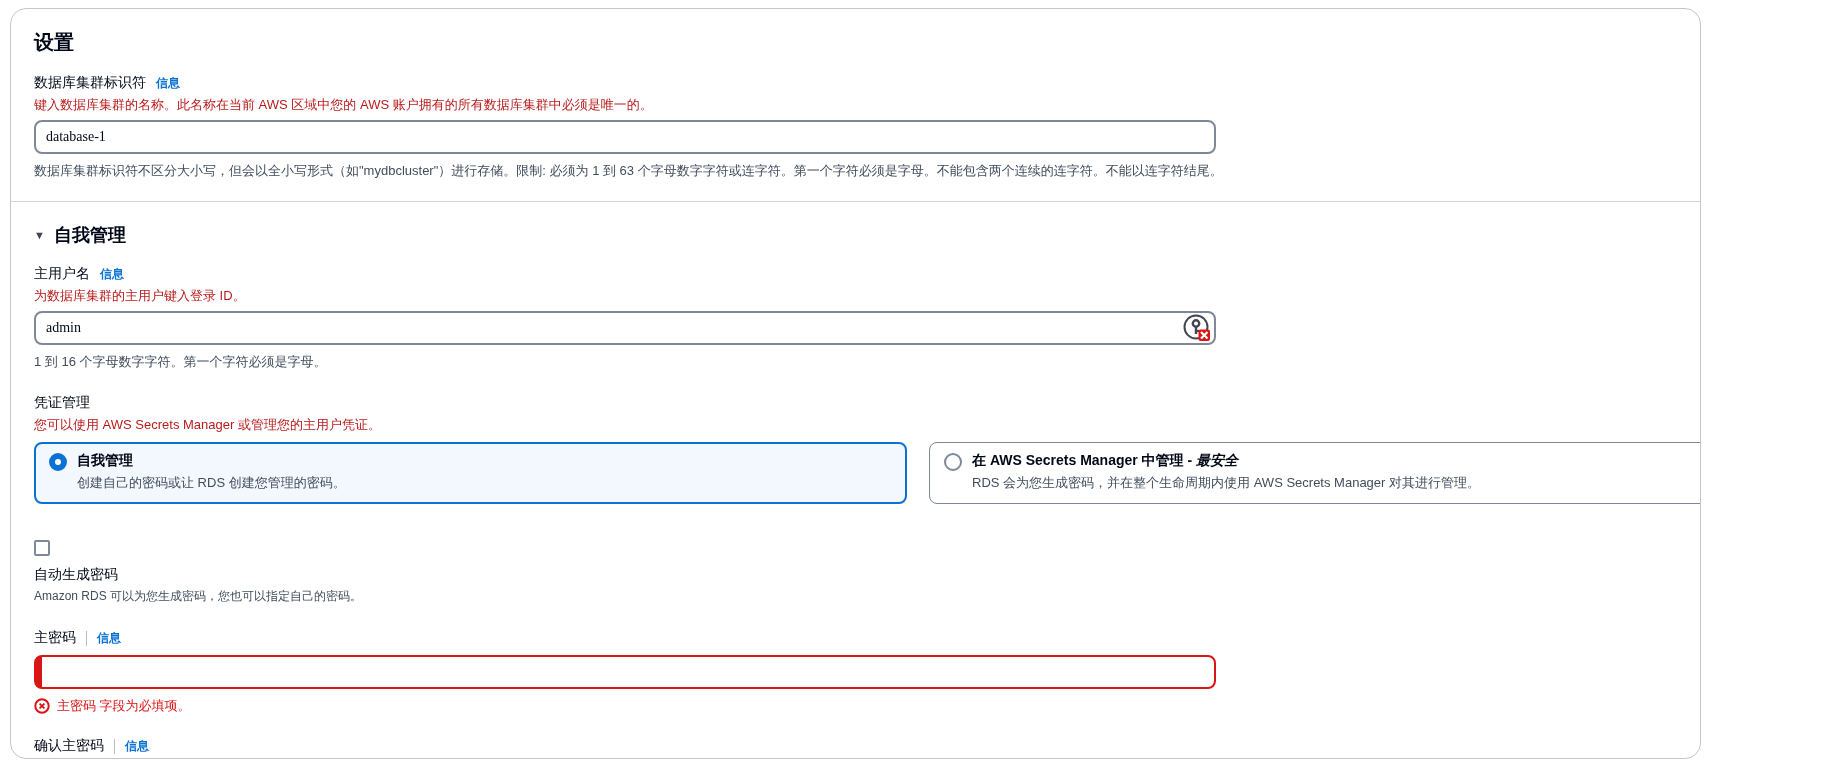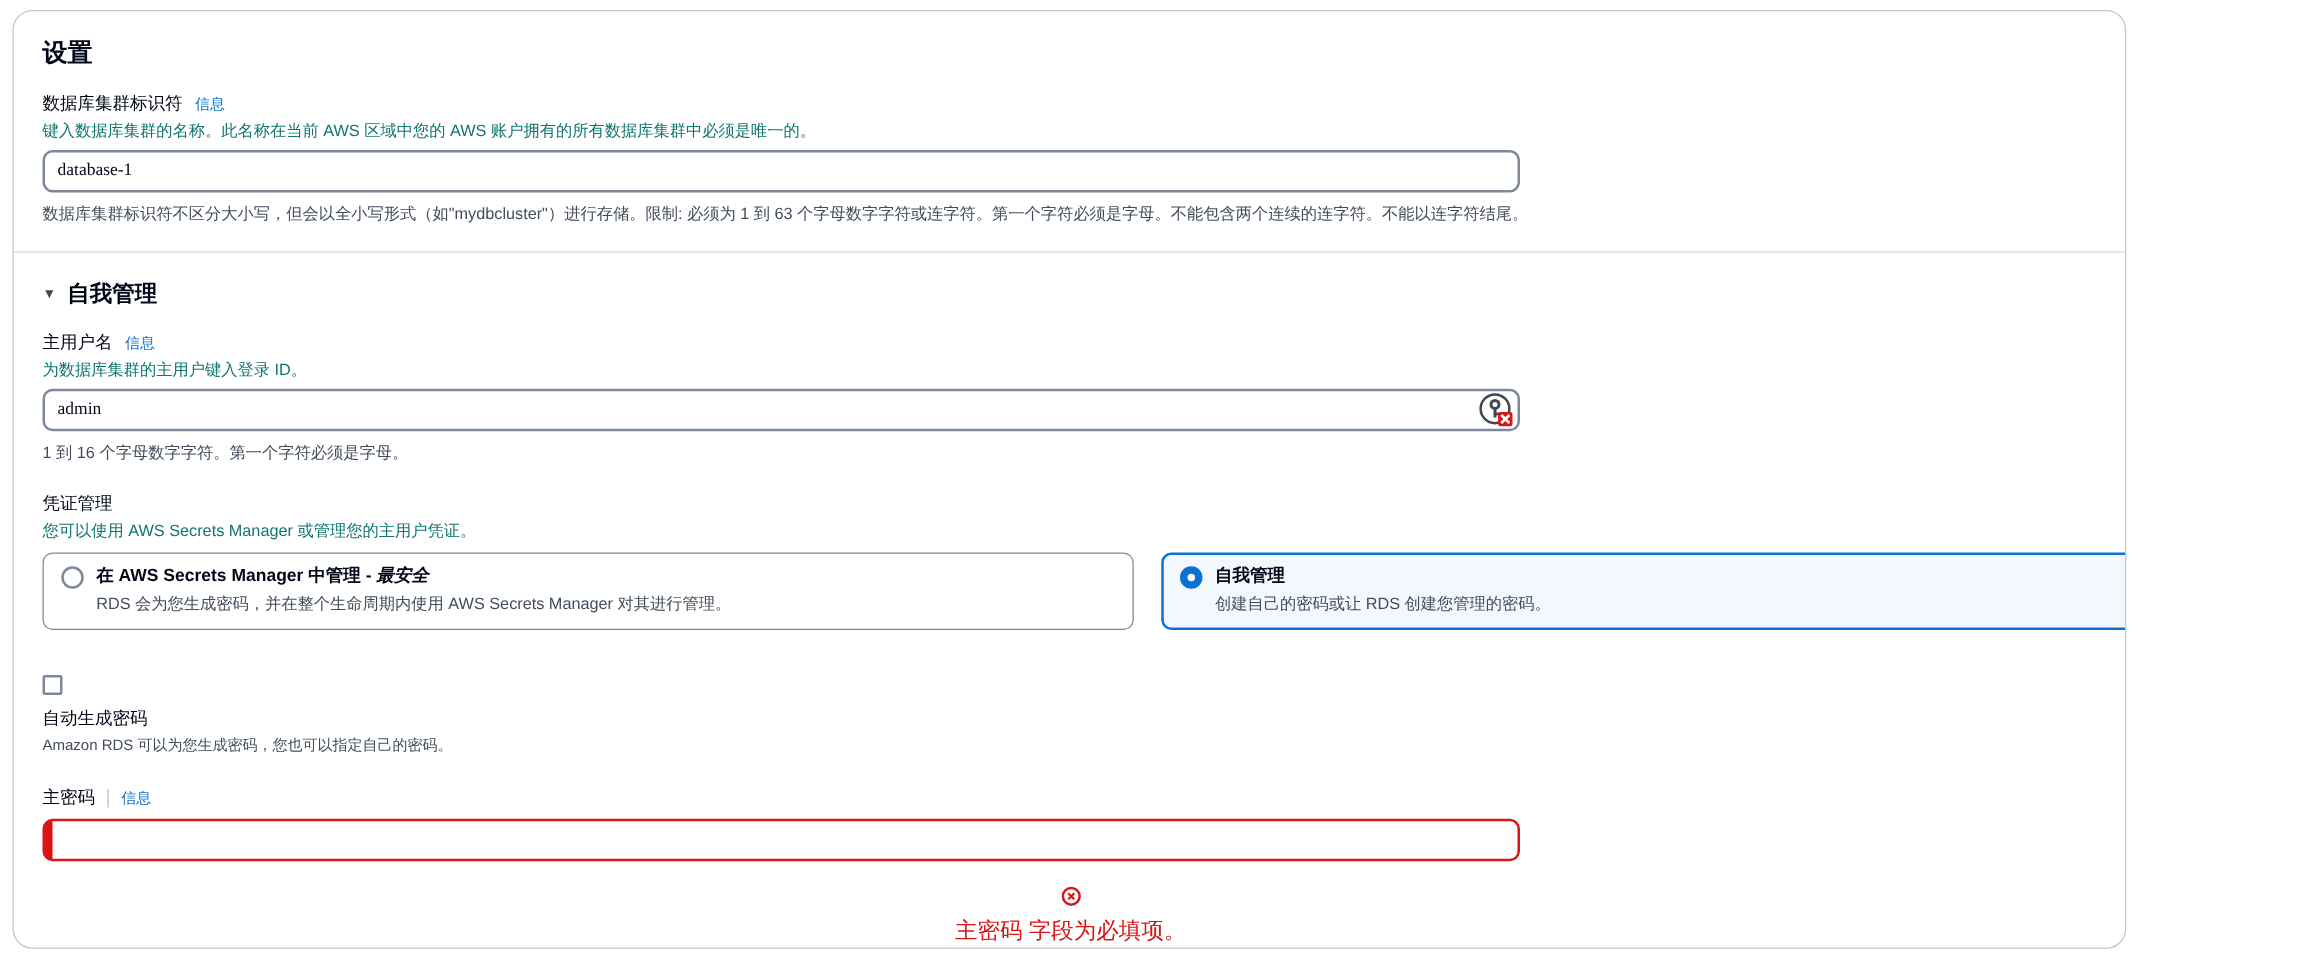--- a/index.html
+++ b/index.html
@@ -10,23 +10,23 @@
   }
   .card {
     position: absolute; left: 10px; top: 8px; width: 1691px; height: 751px;
     background: #fff; border: 1px solid #c1c7cd; border-radius: 16px; overflow: hidden;
   }
   .content { padding: 20px 21px 0 23px; }
   .page-title { font-size: 20px; font-weight: 700; }
   .field { margin-top: 18px; }
   .label-row { display: flex; align-items: center; gap: 10px; }
   .field-label { font-size: 14px; font-weight: 400; color: #000716; }
-  .info-link { font-size: 12px; font-weight: 400; color: #0972d3; cursor: pointer; text-decoration: none; }
+  .info-link { font-size: 12px; font-weight: 700; color: #0972d3; cursor: pointer; text-decoration: none; }
   .vsep { width: 1px; height: 15px; background: #b6bec9; }
-  .desc { font-size: 13px; color: #0f766e; margin-top: 4px; line-height: 18px; }
+  .desc { font-size: 13px; color: #b91c1c; margin-top: 4px; line-height: 18px; }
   .text-input {
     display: block; margin-top: 6px; width: 1182px; height: 34px;
     border: 2px solid #7d8998; border-radius: 8px; background: #fff;
     font-size: 14px; color: #000716; padding: 0 10px; font-family: Liberation Serif, serif; outline: none;
   }
   .constraint { font-size: 13px; color: #414d5c; margin-top: 8px; line-height: 17px; }
   .divider { height: 1px; background: #d1d5da; margin: 22px -21px 0 -23px; }
   .section-header { margin-top: 21px; display: flex; align-items: center; gap: 9px; font-size: 18px; font-weight: 700; }
   .caret { font-size: 11px; color: #424650; line-height: 1; }
   .input-wrap { position: relative; width: 1182px; margin-top: 6px; }
@@ -38,21 +38,21 @@
   .radio { width: 18px; height: 18px; border-radius: 50%; border: 2px solid #7d8998; background: #fff; margin-top: 1px; flex: none; }
   .radio.checked { border: 6px solid #0972d3; }
   .tile-title { font-size: 14px; font-weight: 700; }
   .tile-title em { font-style: italic; }
   .tile-desc { font-size: 13px; color: #414d5c; margin-top: 4px; }
   .check-row { display: flex; gap: 10px; margin-top: 34px; flex-direction: column; }
   .checkbox { width: 16px; height: 16px; border: 2px solid #7d8998; border-radius: 2px; background: #fff; margin-top: 2px; flex: none; cursor: pointer; }
   .check-label { font-size: 14px; }
   .check-desc { font-size: 12px; color: #414d5c; margin-top: 4px; }
   .error-input { border: 2px solid #d91515; border-left: 8px solid #d91515; }
-  .error-row { display: flex; align-items: center; gap: 7px; margin-top: 20px; color: #d91515; font-size: 18px; flex-direction: column; }
+  .error-row { display: flex; align-items: center; gap: 7px; margin-top: 8px; color: #d91515; font-size: 13px; }
   .error-row svg { flex: none; }
 </style>
 </head>
 <body>
 
 <div class="card">
   <div class="content">
 
     <div class="page-title">设置</div>
 
@@ -92,32 +92,32 @@
           </svg>
         </span>
       </div>
       <div class="constraint">1 到 16 个字母数字字符。第一个字符必须是字母。</div>
     </div>
 
     <div class="field" style="margin-top:24px">
       <div class="field-label">凭证管理</div>
       <div class="desc">您可以使用 AWS Secrets Manager 或管理您的主用户凭证。</div>
       <div class="tiles">
+        <div class="tile selected">
+          <span class="radio checked"></span>
+          <div>
+            <div class="tile-title">自我管理</div>
+            <div class="tile-desc">创建自己的密码或让 RDS 创建您管理的密码。</div>
+          </div>
+        </div>
         <div class="tile">
           <span class="radio"></span>
           <div>
             <div class="tile-title"><span>在 AWS Secrets Manager 中管理 - </span><em>最安全</em></div>
             <div class="tile-desc">RDS 会为您生成密码，并在整个生命周期内使用 AWS Secrets Manager 对其进行管理。</div>
-          </div>
-        </div>
-        <div class="tile selected">
-          <span class="radio checked"></span>
-          <div>
-            <div class="tile-title">自我管理</div>
-            <div class="tile-desc">创建自己的密码或让 RDS 创建您管理的密码。</div>
           </div>
         </div>
       </div>
     </div>
 
     <div class="check-row">
       <span class="checkbox"></span>
       <div>
         <div class="check-label">自动生成密码</div>
         <div class="check-desc">Amazon RDS 可以为您生成密码，您也可以指定自己的密码。</div>

